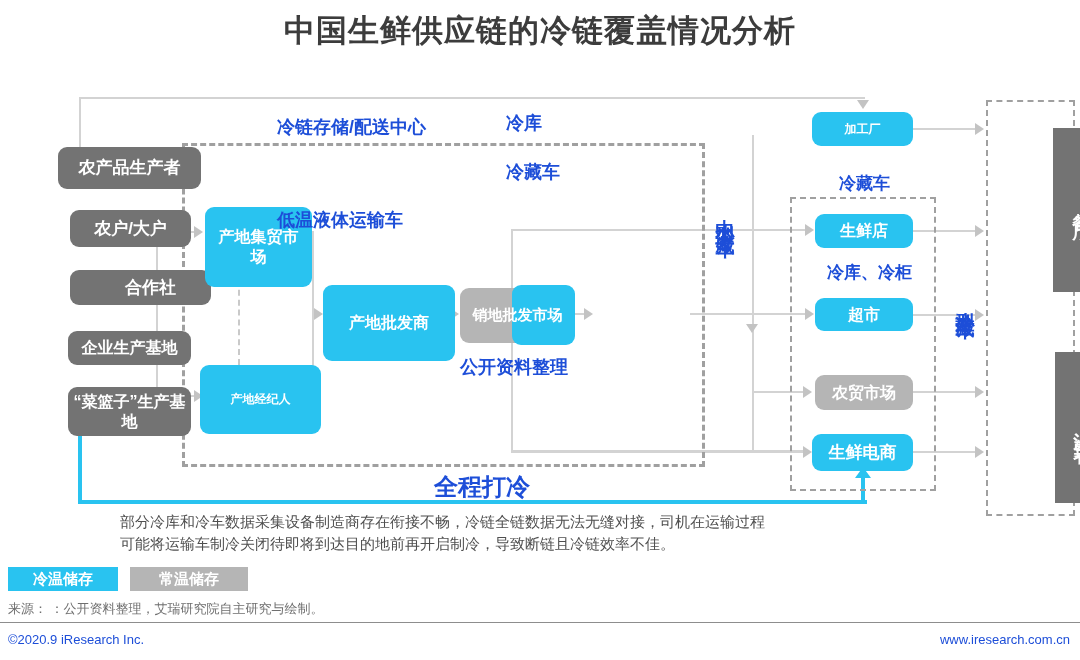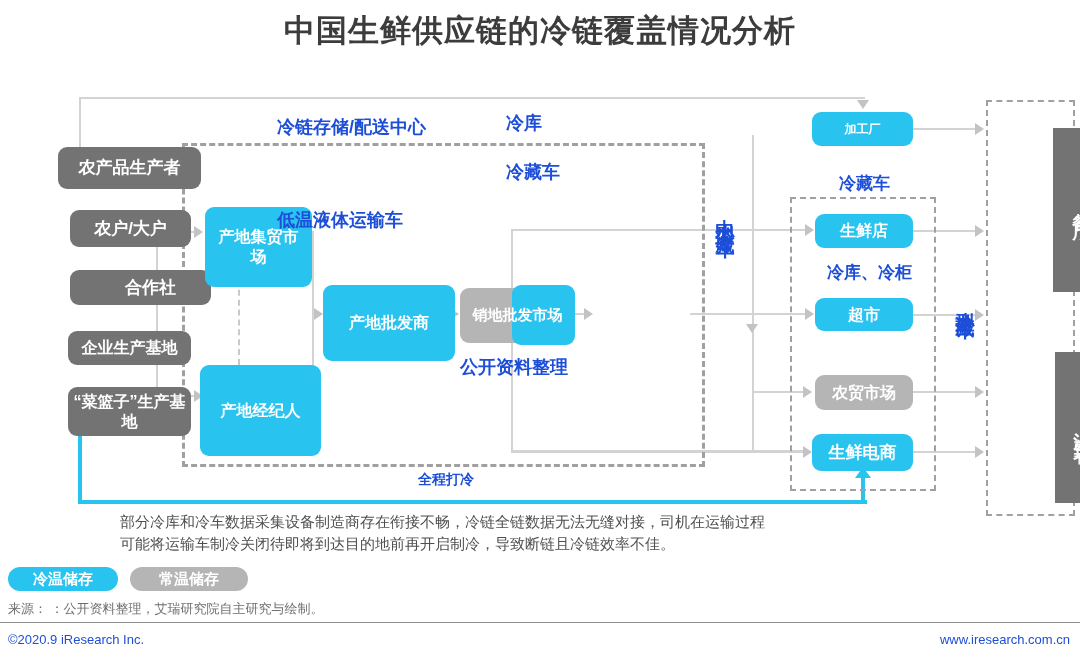--- a/index.html
+++ b/index.html
@@ -18,21 +18,21 @@
   .cy{background:#29c3f0;}
   .dashbox{position:absolute;border:2px dashed #a0a0a0;}
   .dashbig{border-width:3px;}
   .ar,.ad,.au{position:absolute;width:0;height:0;}
   .ar{border-top:6px solid transparent;border-bottom:6px solid transparent;border-left:9px solid #c3c3c3;}
   .ad{border-left:6px solid transparent;border-right:6px solid transparent;border-top:9px solid #c3c3c3;}
   .au{border-left:6px solid transparent;border-right:6px solid transparent;border-bottom:9px solid #c3c3c3;}
   .au.cyar{border-left:8px solid transparent;border-right:8px solid transparent;border-bottom:11px solid #29c3f0;}
   .vdash{position:absolute;width:0;border-left:2px dashed #c9c9c9;}
   .note{position:absolute;left:120px;top:511px;width:780px;font-size:15px;color:#4f4f4f;line-height:22px;}
-  .legend{position:absolute;border-radius:12px;color:#fff;font-weight:bold;font-size:15px;
+  .legend{position:absolute;border-radius:0;color:#fff;font-weight:bold;font-size:15px;
           display:flex;align-items:center;justify-content:center;}
   .src{position:absolute;font-size:13px;color:#6f6f6f;}
   .foot{position:absolute;font-size:13px;color:#1d4ed8;}
   .sep{position:absolute;left:0;top:622px;width:1080px;height:1px;background:#8d8d8d;}
 </style>
 </head>
 <body>
 
 <div id="stage">
 
@@ -108,21 +108,21 @@
   <div class="box green" style="left:20px;top:331px;width:123px;height:34px;font-size:16px;">
       <span>企业生产基地</span>
     </div>
   <div class="box green" style="left:20px;top:387px;width:123px;height:49px;font-size:16px;">
       <span>“菜篮子”生产基地</span>
     </div>
 
   <div class="box blue" style="left:205px;top:207px;width:95px;height:56px;font-size:16px;padding:12px 6px;">
       <span>产地集贸市场</span>
     </div>
-  <div class="box blue" style="left:200px;top:365px;width:101px;height:61px;font-size:16px;padding:15px 10px;">
+  <div class="box blue" style="left:200px;top:365px;width:101px;height:61px;font-size:12px;padding:4px 10px;">
       <span>产地经纪人</span>
     </div>
   <div class="box blue" style="left:323px;top:285px;width:104px;height:60px;font-size:16px;padding:8px 14px;">
       <span>产地批发商</span>
     </div>
 
   <div style="position:absolute;left:460px;top:285px;width:115px;height:60px;">
     <div class="grey" style="position:absolute;left:0;top:3px;width:113px;height:55px;border-radius:9px;"></div>
     <div class="blue" style="position:absolute;left:52px;top:0;width:63px;height:60px;border-radius:9px;"></div>
     <div style="position:absolute;left:0;top:0;width:115px;height:60px;display:flex;align-items:center;justify-content:center;color:#fff;font-weight:bold;font-size:15px;">销地批发市场</div>
@@ -154,21 +154,21 @@
 
   <div class="lbl" style="left:277px;top:115px;font-size:18px;">冷链存储/配送中心</div>
   <div class="lbl" style="left:506px;top:111px;font-size:18px;">冷库</div>
   <div class="lbl" style="left:277px;top:160px;font-size:18px;margin-top:48px;">低温液体运输车</div>
   <div class="lbl" style="left:506px;top:160px;font-size:18px;">冷藏车</div>
   <div class="lbl" style="left:460px;top:355px;font-size:18px;">公开资料整理</div>
   <div class="lbl vtext" style="left:712px;top:203px;font-size:19px;letter-spacing:4px;">中小型冷藏车</div>
   <div class="lbl" style="left:839px;top:172px;font-size:17px;">冷藏车</div>
   <div class="lbl" style="left:827px;top:261px;font-size:17px;">冷库、冷柜</div>
   <div class="lbl vtext" style="left:952px;top:296px;font-size:19px;letter-spacing:2px;">小型冷藏车</div>
-  <div class="lbl" style="left:418px;top:471px;font-size:14px;">全程打冷</div>
+  <div class="lbl" style="left:434px;top:471px;font-size:24px;">全程打冷</div>
 
   <div class="note">
     <div>部分冷库和冷车数据采集设备制造商存在衔接不畅，冷链全链数据无法无缝对接，司机在运输过程</div>
     <div>可能将运输车制冷关闭待即将到达目的地前再开启制冷，导致断链且冷链效率不佳。</div>
   </div>
 
   <div class="legend blue" style="left:8px;top:567px;width:110px;height:24px;">
       <span>冷温储存</span>
     </div>
   <div class="legend grey" style="left:130px;top:567px;width:118px;height:24px;">

